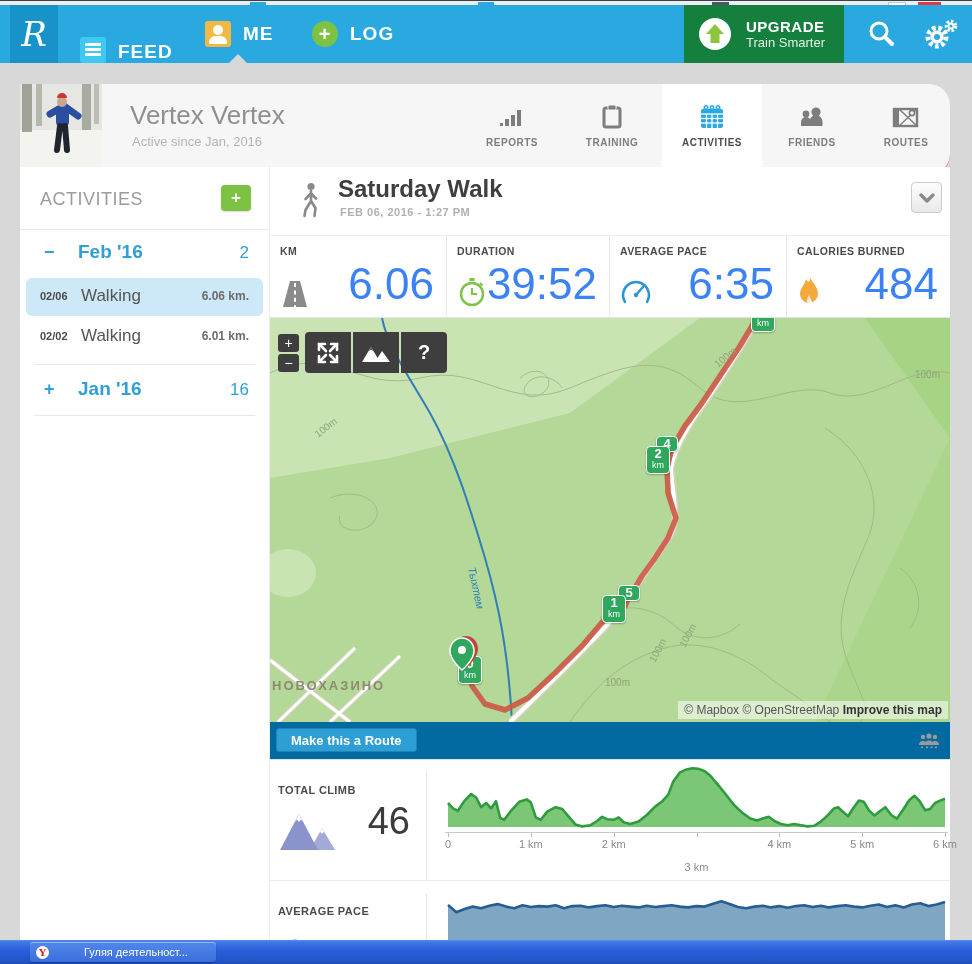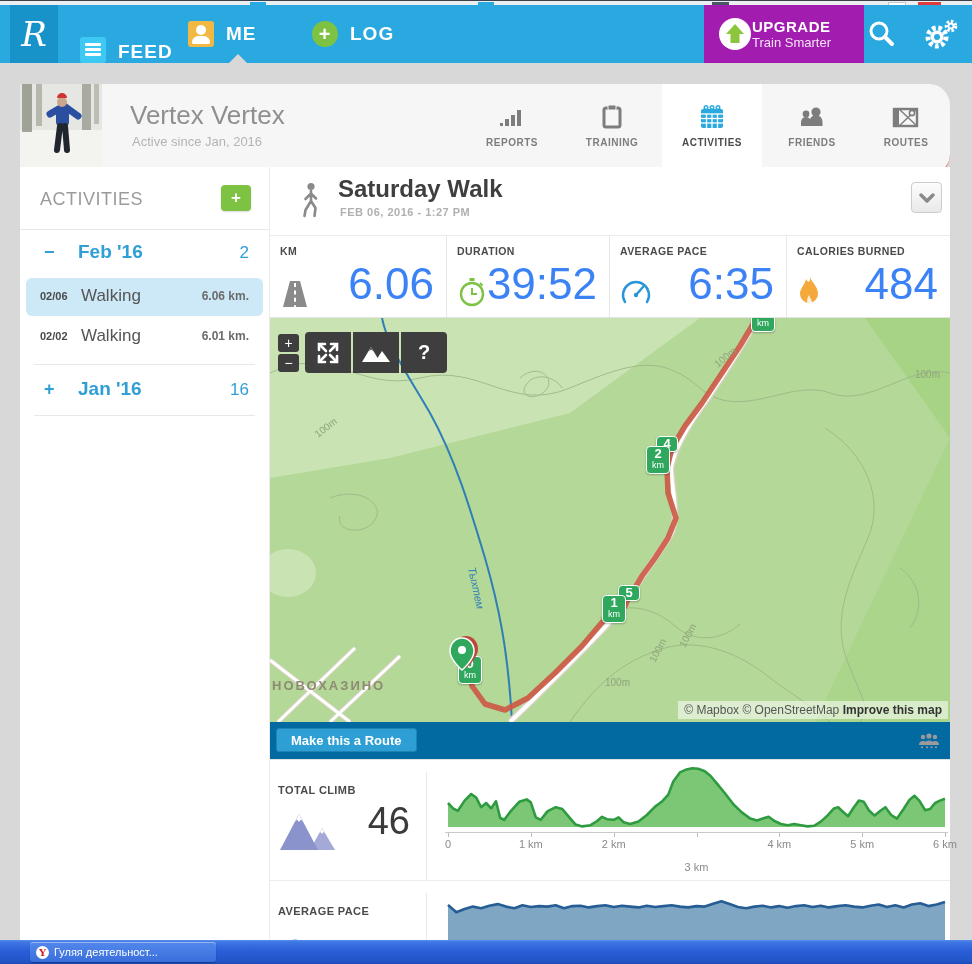--- a/index.html
+++ b/index.html
@@ -19,22 +19,22 @@
   .nav-item .sq { width:26px; height:26px; border-radius:3px; position:relative; }
   .feed-sq { background:#3dc9f4; }
   .feed-sq i { position:absolute; left:5px; width:16px; height:3px; background:#fff; border-radius:1px; }
   .me-sq { background:#f2b844; }
   .me-sq .head { position:absolute; left:8px; top:4px; width:10px; height:10px; border-radius:50%; background:#fff; }
   .me-sq .body { position:absolute; left:4px; bottom:3px; width:18px; height:8px; border-radius:8px 8px 2px 2px; background:#fff; }
   .log-circle { width:26px; height:26px; border-radius:50%; background:#7dc242; color:#fff; font-size:20px; font-weight:bold;
     display:flex; align-items:center; justify-content:center; line-height:1; }
   .me-notch { position:absolute; left:229px; bottom:0; width:0; height:0;
     border-left:9px solid transparent; border-right:9px solid transparent; border-bottom:9px solid #d8d8d8; }
-  .upgrade-btn { position:absolute; left:684px; top:0; width:160px; height:58px; background:#a21caf; cursor:pointer;
-    display:flex; align-items:center; gap:0; padding-left:14px;margin-left:20px; }
+  .upgrade-btn { position:absolute; left:684px; top:0; width:160px; height:58px; background:#15803d; cursor:pointer;
+    display:flex; align-items:center; gap:14px; padding-left:14px; }
   .upgrade-circle { width:34px; height:34px; flex:0 0 34px; }
   .upgrade-txt .t1 { color:#fff; font-weight:bold; font-size:15px; letter-spacing:.5px; }
   .upgrade-txt .t2 { color:rgba(255,255,255,.88); font-size:13px; }
   .nav-icon-btn { position:absolute; top:14px; width:34px; height:30px; cursor:pointer; }
 
   
   .header { position:absolute; left:20px; top:84px; width:930px; height:92px; background:#f6f6f6; border-bottom:2px solid #ef4444;border-radius:21px; }
   .avatar { position:absolute; left:0; top:0; width:82px; height:83px; overflow:hidden; }
   .profile-name { position:absolute; left:110px; top:16px; font-size:26px; color:#8f8f8f; }
   .profile-sub { position:absolute; left:112px; top:50px; font-size:13px; color:#b4b4b4; }
@@ -127,21 +127,21 @@
   .pace-chart { position:absolute; left:175px; top:16px; }
 
   
   .taskbar { position:absolute; left:0; top:940px; width:972px; height:24px;
     background:linear-gradient(#5a8fee 0%, #3f77e4 8%, #2a5ed8 45%, #2254c6 92%, #1c49b4 100%); }
   .task-btn { position:absolute; left:30px; top:2px; width:186px; height:20px; border-radius:3px;
     background:linear-gradient(#5288ec,#3a6edc); box-shadow:inset 0 1px 0 rgba(255,255,255,.4), 0 1px 1px rgba(0,0,0,.3);
     display:flex; align-items:center; gap:5px; padding:0 6px; cursor:pointer; }
   .task-ico { width:13px; height:13px; border-radius:50%; background:#fff; color:#d41f26; font-family:"DejaVu Serif",serif;
     font-weight:bold; font-size:10px; line-height:13px; text-align:center; flex:0 0 13px; }
-  .task-lbl { color:#fff; font-size:11px; white-space:nowrap; overflow:hidden; }
+  .task-lbl { color:#fff; font-size:11px; white-space:nowrap; overflow:hidden;margin-left:30px; }
 </style>
 </head>
 <body>
 
 <div class="top-sliver">
   <div class="frag" style="left:250px;width:16px;background:#2aa9e0;"></div>
   <div class="frag" style="left:478px;width:16px;background:#2aa9e0;"></div>
   <div class="frag" style="left:712px;width:17px;background:#4a5664;"></div>
   <div class="frag" style="left:888px;width:18px;background:#fff;border:1px solid #c9c9c9;"></div>
   <div class="frag" style="left:918px;width:23px;background:#e03a3a;"></div>
@@ -154,21 +154,21 @@
 
   <div class="nav-item" style="left:80px;align-items:flex-end;">
     <span class="sq feed-sq">
       <i style="top:6px;"></i>
         <i style="top:11px;"></i>
         <i style="top:16px;"></i>
     </span>
     <span>FEED</span>
   </div>
 
-  <div class="nav-item" style="left:188px;">
+  <div class="nav-item" style="left:205px;">
     <span class="sq me-sq">
         <span class="head"></span>
         <span class="body"></span>
       </span>
     <span>ME</span>
   </div>
   <div class="me-notch"></div>
 
   <div class="nav-item" style="left:312px;">
     <span class="log-circle">

